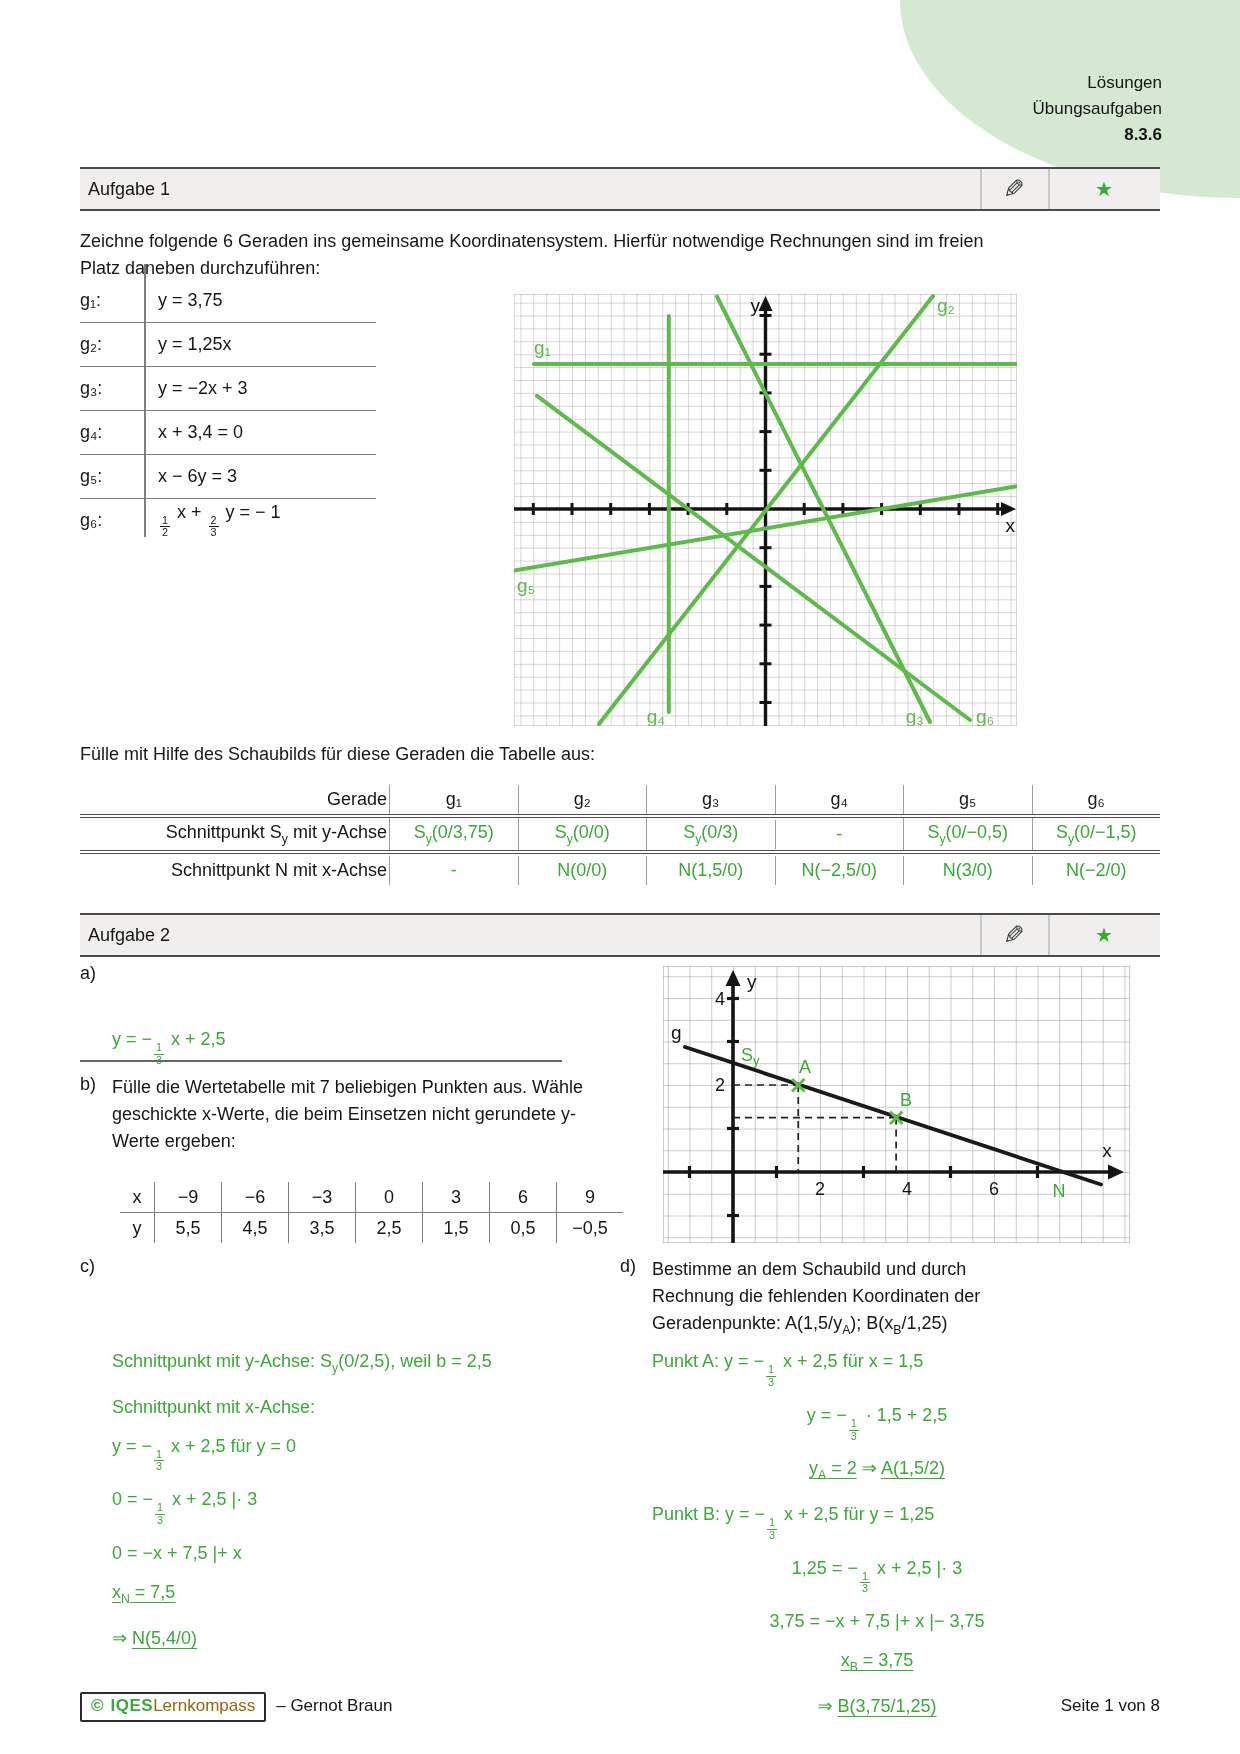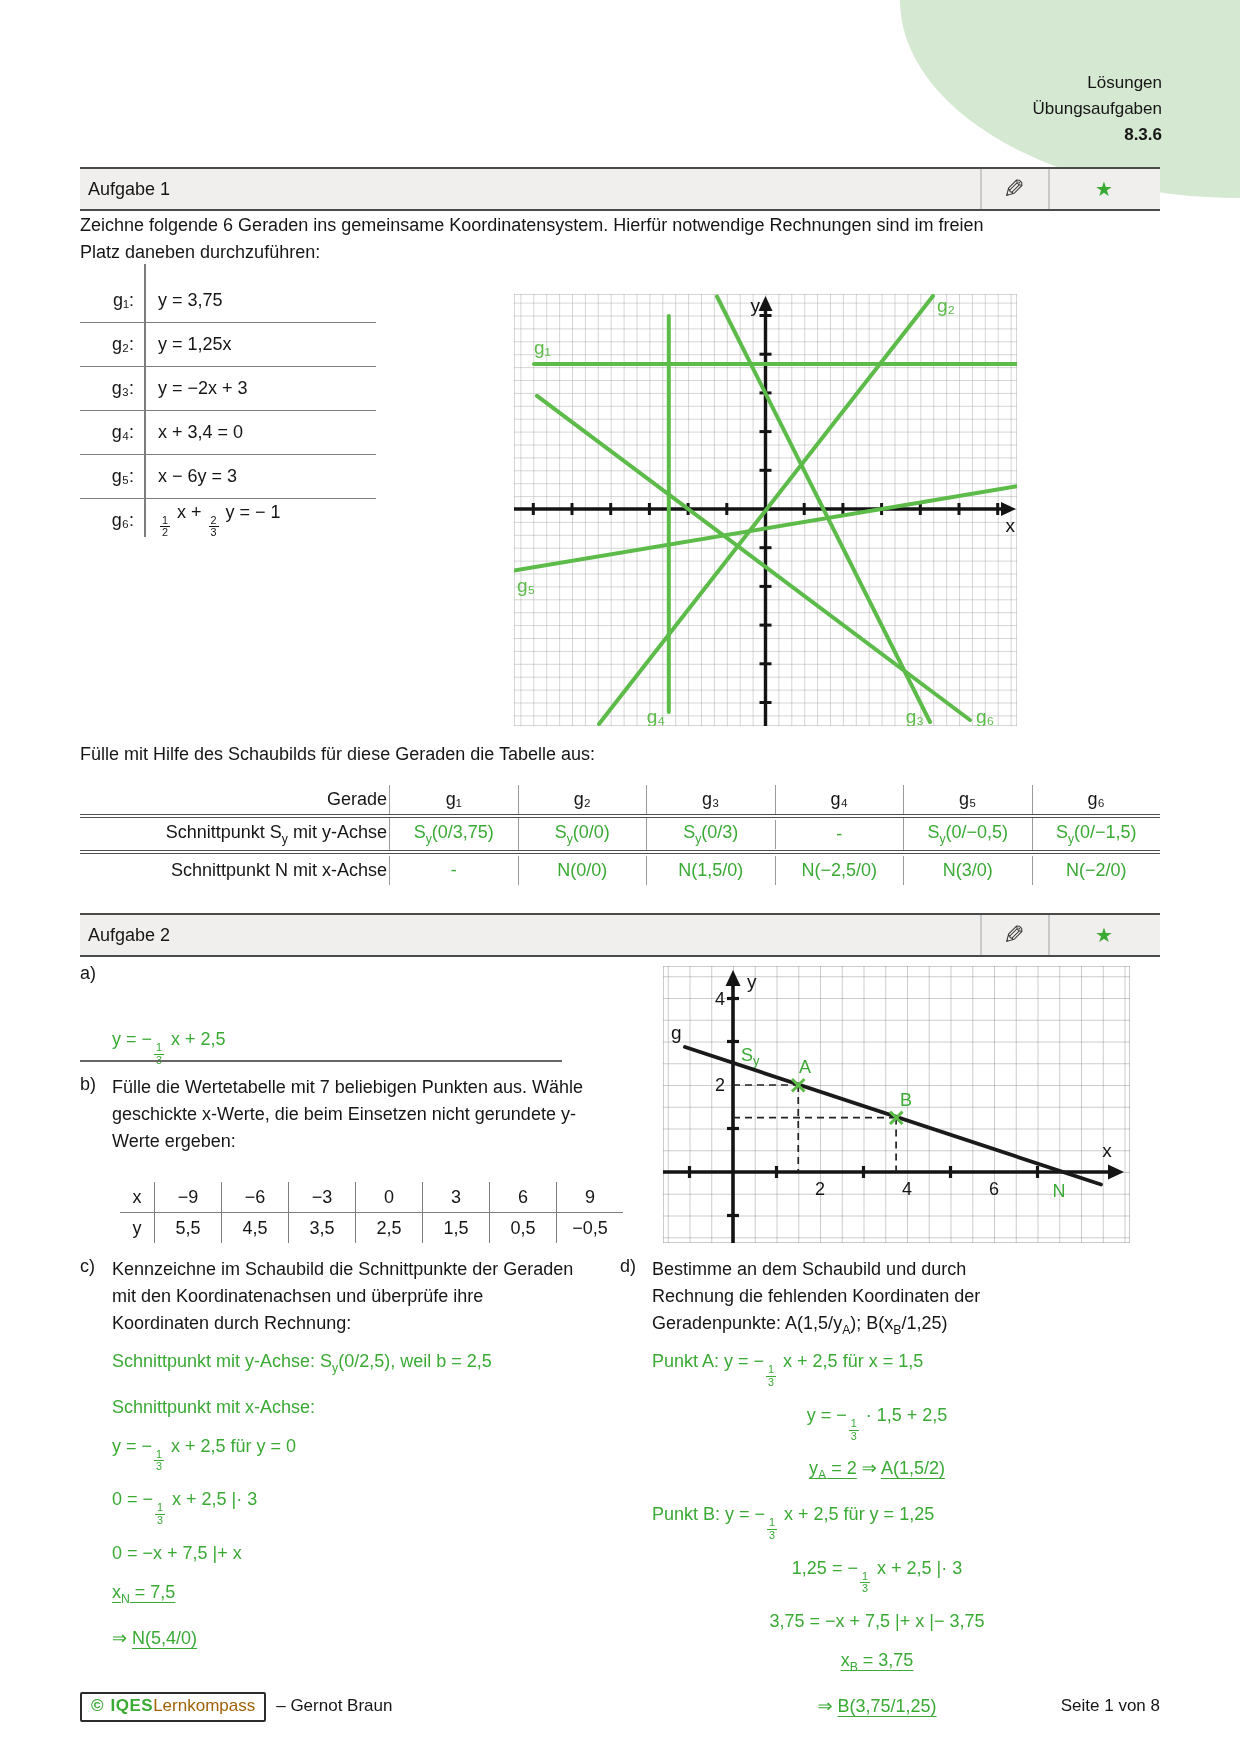--- a/index.html
+++ b/index.html
@@ -19,27 +19,27 @@
   .taskbar{position:absolute;left:80px;width:1080px;height:40px;background:var(--bar_bg);
            border-top:2.5px solid var(--bar_border);border-bottom:2.5px solid var(--bar_border);
            display:flex;align-items:center;}
   .taskbar .title{padding-left:8px;font-size:18px;}
   .bar-div{position:absolute;top:0;bottom:0;width:1.5px;background:#c9c9c9;}
   .bar-pencil{position:absolute;left:900px;width:68px;top:0;bottom:0;display:flex;align-items:center;justify-content:center;}
   .bar-star{position:absolute;left:968px;right:0;top:0;bottom:0;display:flex;align-items:center;justify-content:center;}
   .pencil{font-size:26px;color:#3c3c3c;transform:scaleX(-1);}
   .star{font-size:20px;color:var(--text_green);}
 
-  .intro{position:absolute;left:80px;top:212px;width:940px;line-height:27px;}
+  .intro{position:absolute;left:80px;top:228px;width:940px;line-height:27px;}
 
   
   .eqtable{position:absolute;left:80px;top:279px;width:296px;}
   .eqrow{display:flex;height:43px;align-items:center;}
   .eqrow.sep{border-bottom:1.5px solid #7d7d7d;}
-  .eqlabel{width:54px;text-align:right;padding-right:10px;}
+  .eqlabel{width:54px;padding-right:10px;}
   .eqval{padding-left:14px;}
   .eqvline{position:absolute;left:144px;top:264px;height:273px;width:1.5px;background:#7d7d7d;}
 
   svg text{font-family:"Liberation Sans",sans-serif;}
 
   .caption{position:absolute;left:80px;top:744px;}
 
   
   .t1{position:absolute;left:80px;top:784px;width:1080px;}
   .t1row{display:grid;grid-template-columns:309px repeat(6,1fr);align-items:center;}
@@ -330,21 +330,20 @@
       <div class="wt-cell">4,5</div>
       <div class="wt-cell">3,5</div>
       <div class="wt-cell">2,5</div>
       <div class="wt-cell">1,5</div>
       <div class="wt-cell">0,5</div>
       <div class="wt-cell">−0,5</div>
     </div>
   </div>
 
   <div class="lead" style="left:80px;top:1256px">c)</div>
-  <div class="atext" style="left:112px;top:1256px;width:470px">Kennzeichne im Schaubild die Schnittpunkte der Geraden mit den Koordinatenachsen und überprüfe ihre Koordinaten durch Rechnung:</div>
   <div class="sol-col" style="left:112px;top:1348px;width:470px">
     <div>Schnittpunkt mit y-Achse: S<sub>y</sub>(0/2,5), weil b = 2,5</div>
     <div>Schnittpunkt mit x-Achse:</div>
     <div>y = −<span class="fr">
           <span class="fn">1</span>
           <span class="fd">3</span>
         </span> x + 2,5 für y = 0</div>
     <div>0 = −<span class="fr">
           <span class="fn">1</span>
           <span class="fd">3</span>

